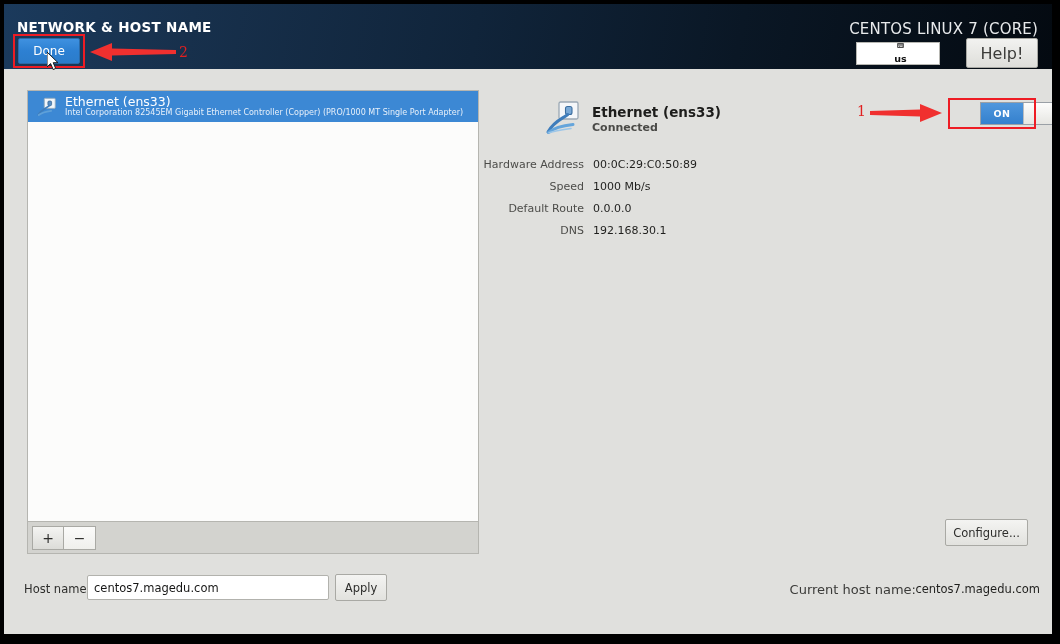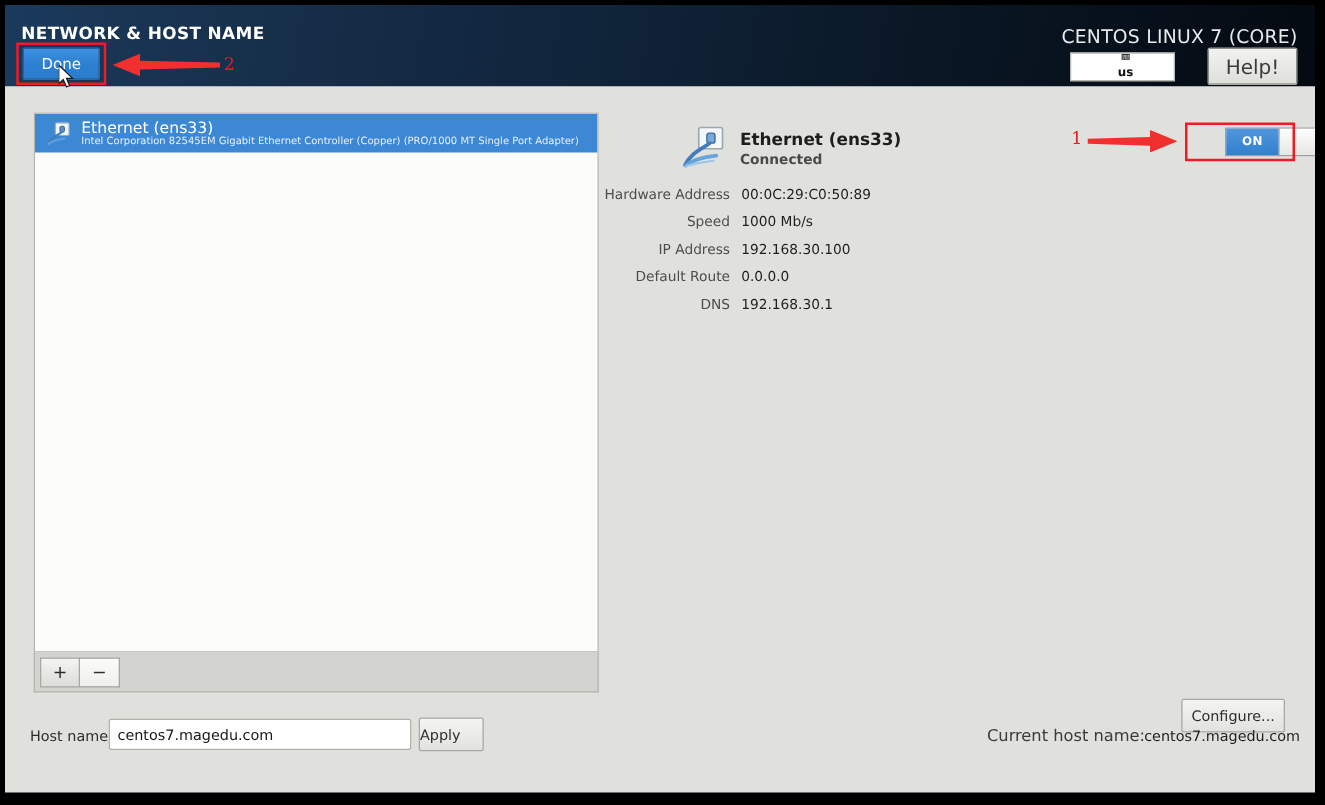--- a/index.html
+++ b/index.html
@@ -253,21 +253,21 @@
 
   .detail-rows {
     position: absolute;
     left: 470px;
     top: 145px;
     width: 430px;
   }
   .drow {
     display: flex;
     height: 22px;
-    align-items: flex-start;
+    align-items: flex-end;
   }
   .drow .k {
     width: 110px;
     text-align: right;
     font-size: 11px;
     color: #4c4c49;
     padding-right: 9px;
   }
   .drow .v {
     font-size: 11px;
@@ -328,21 +328,20 @@
     height: 27px;
     background: linear-gradient(180deg, #f4f4f2 0%, #e2e2de 100%);
     border: 1px solid #a9a9a4;
     border-radius: 2px;
     font-size: 11.5px;
     color: #2e2e2c;
     display: flex;
     align-items: center;
     justify-content: center;
     box-sizing: border-box;
-    margin-top: 40px;
   }
 
   
   .hostname-label {
     position: absolute;
     left: 20px;
     top: 578px;
     font-size: 11.5px;
     color: #2e2e2c;
   }
@@ -368,21 +367,21 @@
     top: 570px;
     width: 52px;
     height: 27px;
     background: linear-gradient(180deg, #f4f4f2 0%, #e2e2de 100%);
     border: 1px solid #a9a9a4;
     border-radius: 2px;
     font-size: 11.5px;
     color: #2e2e2c;
     display: flex;
     align-items: center;
-    justify-content: flex-start;
+    justify-content: center;
     box-sizing: border-box;
   }
   .cur-host-label {
     position: absolute;
     right: 136px;
     top: 578px;
     font-size: 13px;
     color: #3b3b39;
   }
   .cur-host-value {
@@ -481,24 +480,20 @@
   <div class="detail-rows">
     <div class="drow">
       <div class="k">Hardware Address</div>
       <div class="v">00:0C:29:C0:50:89</div>
     </div>
     <div class="drow">
       <div class="k">Speed</div>
       <div class="v">1000 Mb/s</div>
     </div>
     <div class="drow">
-      <div class="k">IP Address</div>
-      <div class="v">192.168.30.100</div>
-    </div>
-    <div class="drow">
       <div class="k">Default Route</div>
       <div class="v">0.0.0.0</div>
     </div>
     <div class="drow">
       <div class="k">DNS</div>
       <div class="v">192.168.30.1</div>
     </div>
   </div>
 
   <div class="annot-num annot-num-1">1</div>

